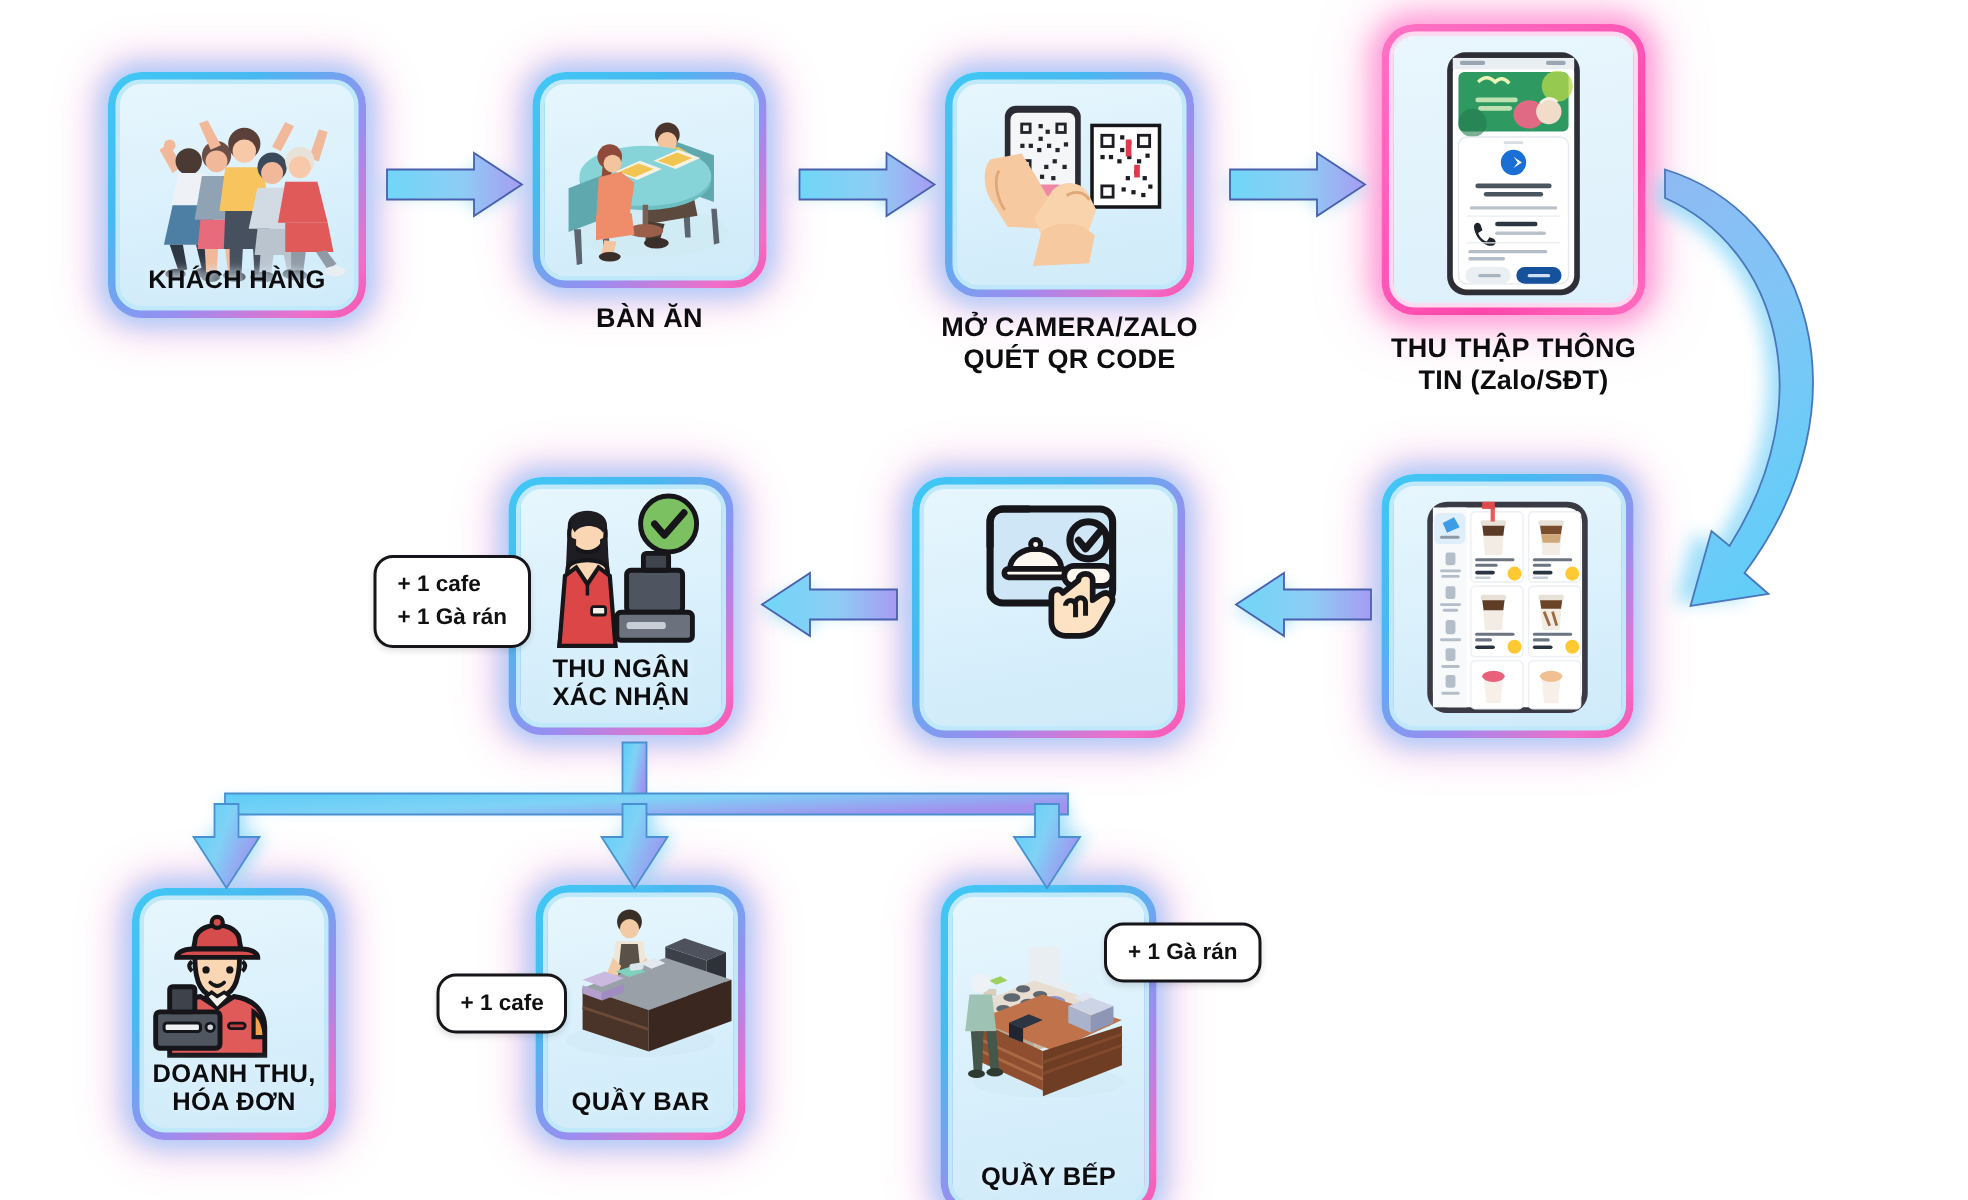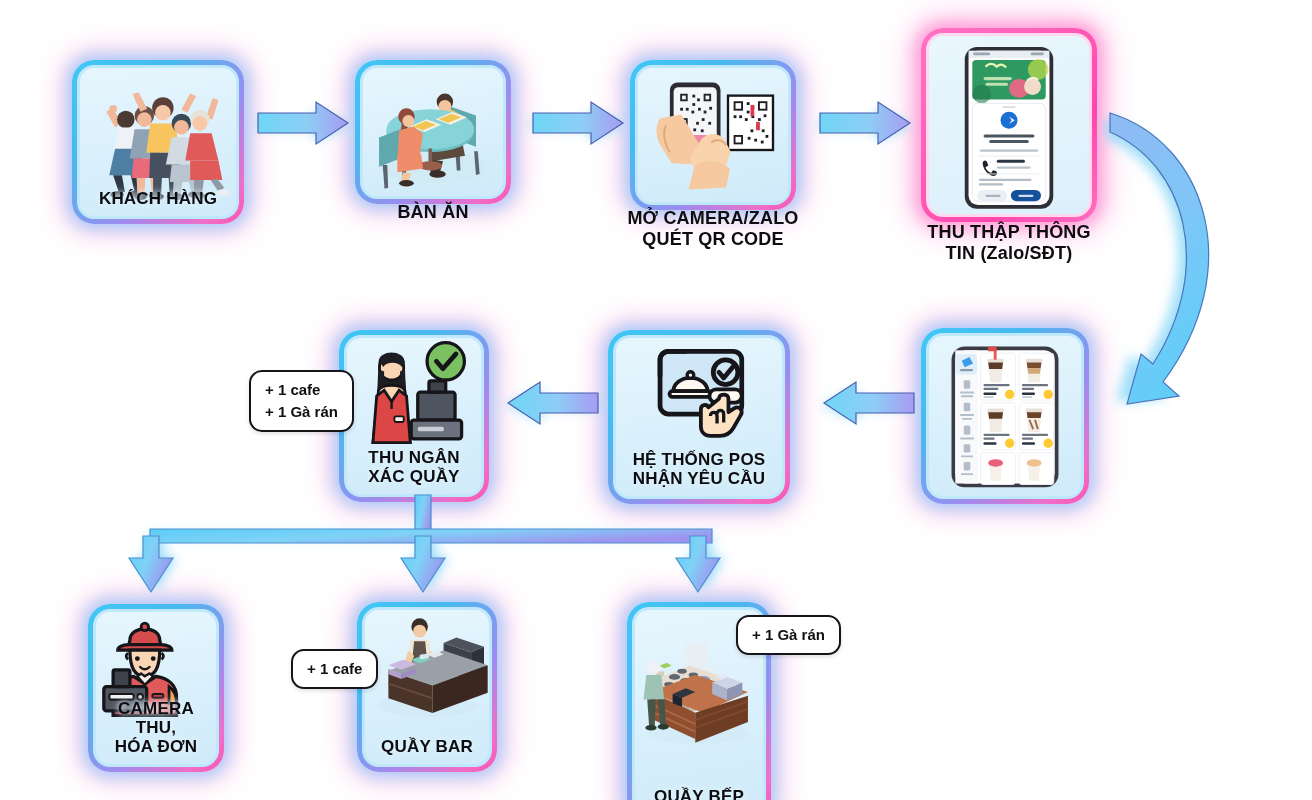--- a/index.html
+++ b/index.html
@@ -13,21 +13,20 @@
 
   
   .node { position: absolute; }
   .box {
     position: relative;
     border-radius: 22px;
     padding: 5px;
     background: linear-gradient(135deg,#3fc8f5 0%,#48b9f0 30%,#9b8df0 62%,#f06ec8 88%,#f855b0 100%);
     box-shadow: 0 0 16px 5px rgba(110,190,255,.60),
                 0 0 26px 12px rgba(245,110,200,.30);
-    margin-top: 12px;
   }
   .box.pinkbox {
     background: linear-gradient(135deg,#ff74c4 0%,#ff5fb9 35%,#ff47ad 70%,#ff6ec0 100%);
     box-shadow: 0 0 16px 6px rgba(255,120,200,.65),
                 0 0 30px 14px rgba(255,150,215,.35);
   }
   .box-inner {
     position: relative;
     height: 100%;
     border-radius: 17px;
@@ -483,24 +482,20 @@
             <circle cx="113" cy="36" r="13" fill="none" stroke="#15151a" stroke-width="5"></circle>
             <path d="M106 36 l5 6 10 -12" fill="none" stroke="#15151a" stroke-width="5" stroke-linecap="round" stroke-linejoin="round"></path>
 
             <rect x="96" y="54" width="34" height="14" rx="7" fill="#fdf8f0" stroke="#15151a" stroke-width="4"></rect>
 
             <path d="M106 64 c0 -6 10 -6 10 0 l0 14 6 -4 c5 -3 10 2 7 7 l-8 14 c-3 5 -8 8 -14 8 l-10 0 c-6 0 -10 -4 -10 -10 l0 -18 c0 -5 6 -6 8 -2 z" fill="#fde3c4" stroke="#15151a" stroke-width="4" stroke-linejoin="round"></path>
             <path d="M97 82 c0 -5 7 -5 7 0 l0 8" fill="none" stroke="#15151a" stroke-width="3.5"></path>
             <path d="M104 80 c0 -5 7 -5 7 0 l0 9" fill="none" stroke="#15151a" stroke-width="3.5"></path>
           </svg>
         </div>
-        <div class="label-in">
-          <div>HỆ THỐNG POS</div>
-          <div>NHẬN YÊU CẦU</div>
-        </div>
       </div>
     </div>
   </div>
 
   <div class="node" style="left:339px; top:318px; width:150px; height:172px;">
     <div class="box" style="width:150px;height:172px;">
       <div class="box-inner">
         <div class="art" style="bottom:44px;">
           <svg viewBox="0 0 140 120">
 
@@ -518,21 +513,21 @@
             <rect x="49" y="84" width="10" height="6" rx="1.5" fill="#f5f0e6" stroke="#15151a" stroke-width="2"></rect>
 
             <rect x="74" y="58" width="40" height="30" rx="3" fill="#4f5560" stroke="#15151a" stroke-width="3.5"></rect>
             <rect x="86" y="46" width="18" height="12" rx="2" fill="#3e434c" stroke="#15151a" stroke-width="3.5"></rect>
             <rect x="67" y="88" width="54" height="20" rx="3" fill="#6b727d" stroke="#15151a" stroke-width="3.5"></rect>
             <rect x="74" y="95" width="28" height="5" rx="2" fill="#c9ced6"></rect>
           </svg>
         </div>
         <div class="label-in">
           <div>THU NGÂN</div>
-          <div>XÁC QUẦY</div>
+          <div>XÁC NHẬN</div>
         </div>
       </div>
     </div>
   </div>
 
   <div class="badge" style="left:249px; top:370px;">
     <div>+ 1 cafe</div>
     <div>+ 1 Gà rán</div>
   </div>
 
@@ -558,21 +553,21 @@
             <rect x="60" y="88" width="12" height="4" rx="2" fill="#c23d3d" stroke="#15151a" stroke-width="2"></rect>
             <path d="M78 80 c6 4 8 12 8 18 l-8 0z" fill="#f0a34a" stroke="#15151a" stroke-width="3"></path>
 
             <rect x="8" y="80" width="46" height="26" rx="3" fill="#50565f" stroke="#15151a" stroke-width="3.5"></rect>
             <rect x="18" y="62" width="18" height="18" rx="2" fill="#3d424b" stroke="#15151a" stroke-width="3.5"></rect>
             <rect x="14" y="88" width="26" height="6" rx="2" fill="#eef1f4" stroke="#15151a" stroke-width="2.2"></rect>
             <circle cx="47" cy="91" r="3" fill="#cfd5dc" stroke="#15151a" stroke-width="2"></circle>
           </svg>
         </div>
         <div class="label-in">
-          <div>CAMERA THU,</div>
+          <div>DOANH THU,</div>
           <div>HÓA ĐƠN</div>
         </div>
       </div>
     </div>
   </div>
 
   <div class="node" style="left:357px; top:590px; width:140px; height:158px;">
     <div class="box" style="width:140px;height:170px;">
       <div class="box-inner">
         <div class="art" style="bottom:40px;">

